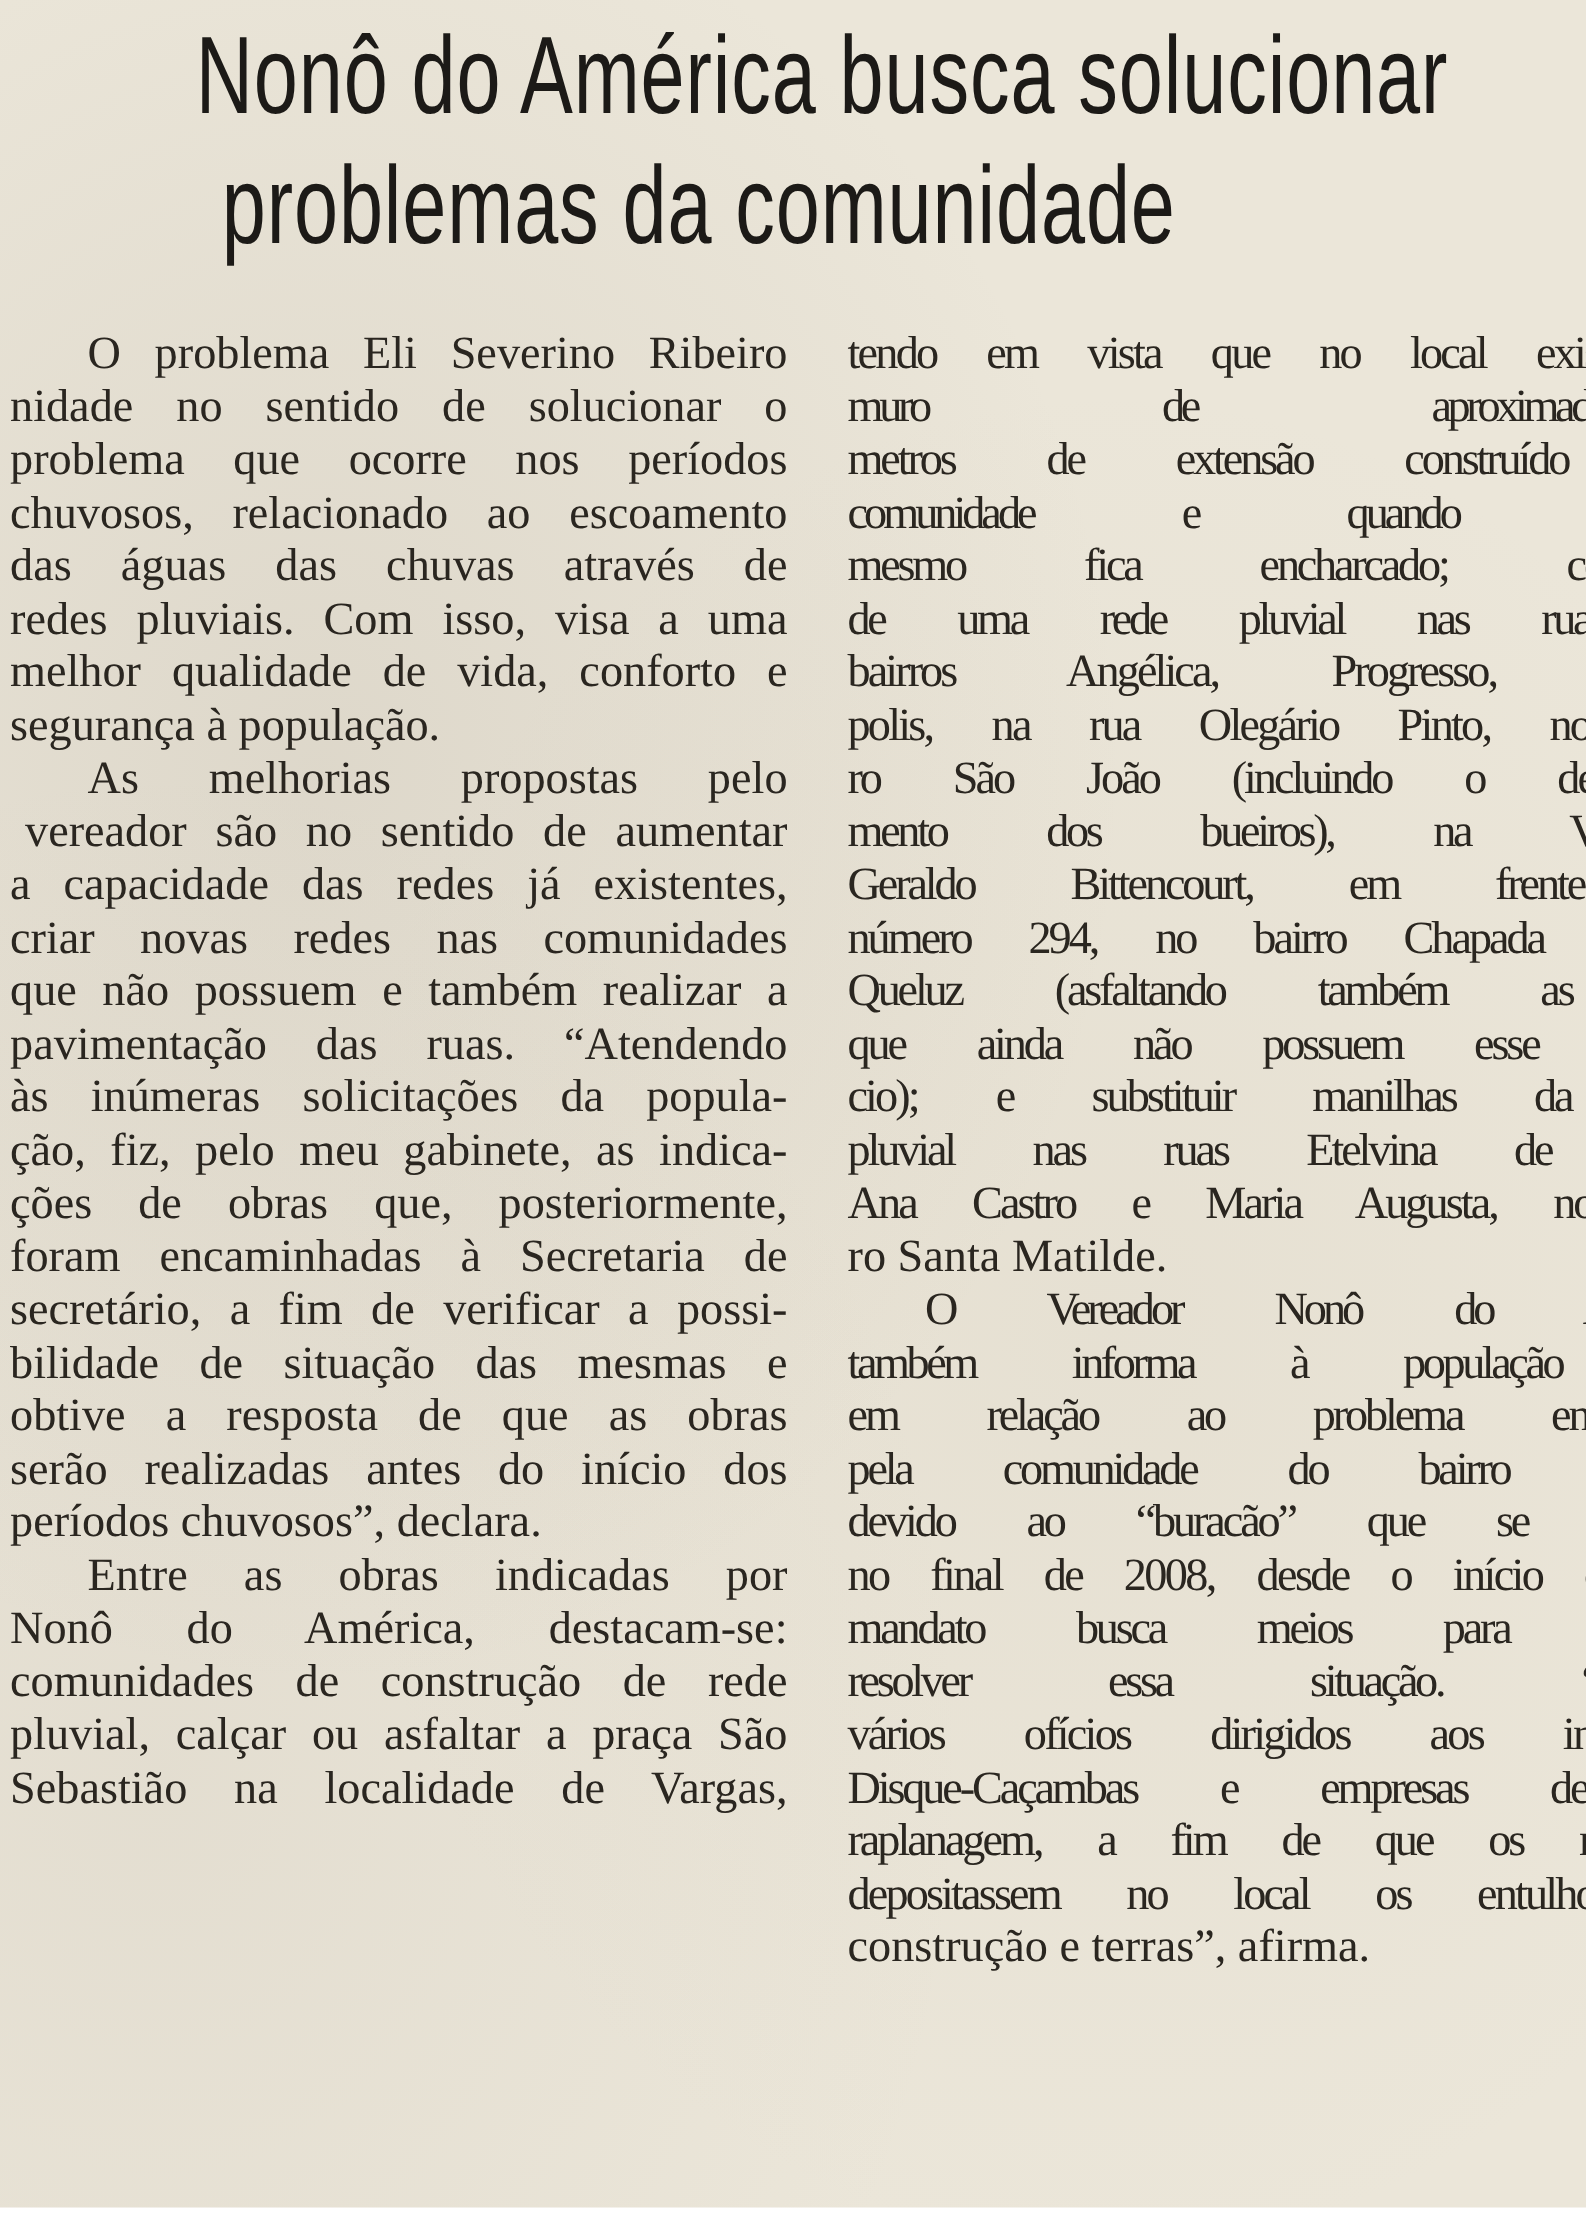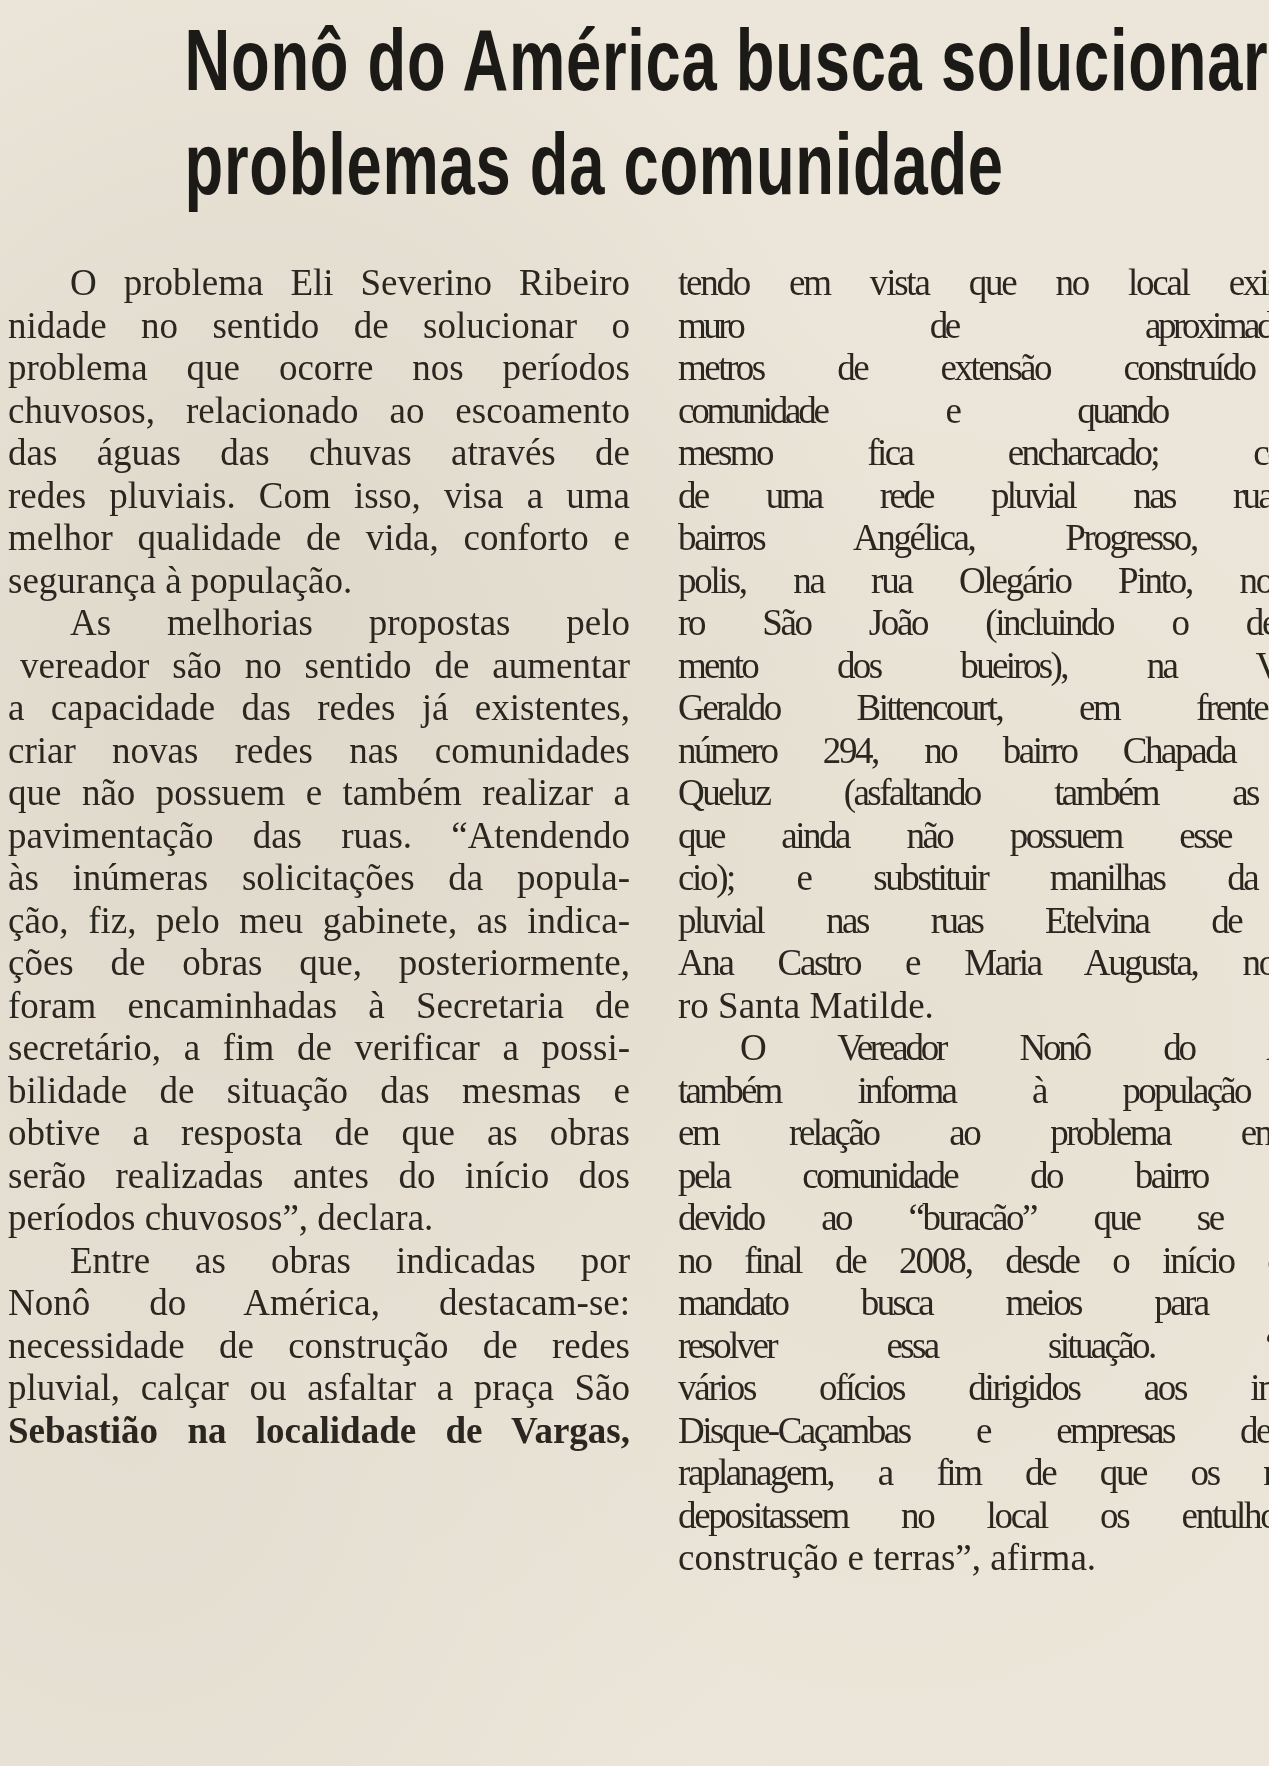--- a/index.html
+++ b/index.html
@@ -15,24 +15,23 @@
     background-image:
       radial-gradient(ellipse at 20% 35%, rgba(160,150,135,0.18), transparent 45%),
       radial-gradient(ellipse at 70% 60%, rgba(200,190,170,0.15), transparent 50%),
       radial-gradient(ellipse at 10% 80%, rgba(170,160,145,0.12), transparent 40%);
     overflow: hidden;
   }
   .headline {
     position: absolute; left: 0; top: 8px; width: 1118px;
     text-align: center;
     font-family: "Liberation Sans", "DejaVu Sans", sans-serif;
-    font-weight: bold;
+    font-weight: normal;
     color: #1c1a17;
     letter-spacing: 1px;
-    margin-left: 28px;
   }
   .headline .hl {
     display: block;
     font-size: 88px;
     line-height: 104px;
     transform: scaleX(0.72);
     transform-origin: center;
     white-space: nowrap;
   }
   .col {
@@ -83,23 +82,23 @@
       <span class="line" style="word-spacing: 0px;">ção, fiz, pelo meu gabinete, as indica-</span>
       <span class="line" style="word-spacing: 0px;">ções de obras que, posteriormente,</span>
       <span class="line" style="word-spacing: 0px;">foram encaminhadas à Secretaria de</span>
       <span class="line" style="word-spacing: 0px;">secretário, a fim de verificar a possi-</span>
       <span class="line" style="word-spacing: 0px;">bilidade de situação das mesmas e</span>
       <span class="line" style="word-spacing: 0px;">obtive a resposta de que as obras</span>
       <span class="line" style="word-spacing: 0px;">serão realizadas antes do início dos</span>
       <span class="line last">períodos chuvosos”, declara.</span>
       <span class="line indent" style="word-spacing: 0px;">Entre as obras indicadas por</span>
       <span class="line" style="word-spacing: 0px;">Nonô do América, destacam-se:</span>
-      <span class="line" style="word-spacing: 0px;">necessidade de construção de redes</span>
+      <span class="line" style="word-spacing: 0px;">comunidades de construção de rede</span>
       <span class="line" style="word-spacing: 0px;">pluvial, calçar ou asfaltar a praça São</span>
-      <span class="line" style="word-spacing: 0px; font-weight: bold;">Sebastião na localidade de Vargas,</span>
+      <span class="line" style="word-spacing: 0px;">Sebastião na localidade de Vargas,</span>
     </div>
   <div class="col col-right">
       <span class="line" style="word-spacing: 0px; letter-spacing: -2.22222px;">tendo em vista que no local existe u</span>
       <span class="line" style="word-spacing: 0px; letter-spacing: -3.47826px;">muro de aproximadamente</span>
       <span class="line" style="word-spacing: 0px; letter-spacing: -2.5px;">metros de extensão construído pe</span>
       <span class="line" style="word-spacing: 0px; letter-spacing: -3.2px;">comunidade e quando chove</span>
       <span class="line" style="word-spacing: 0px; letter-spacing: -2.58065px;">mesmo fica encharcado; construç</span>
       <span class="line" style="word-spacing: 0px; letter-spacing: -2.66667px;">de uma rede pluvial nas ruas d</span>
       <span class="line" style="word-spacing: 0px; letter-spacing: -2.35294px;">bairros Angélica, Progresso, Albin</span>
       <span class="line" style="word-spacing: 0px; letter-spacing: -2.22222px;">polis, na rua Olegário Pinto, no bai</span>

